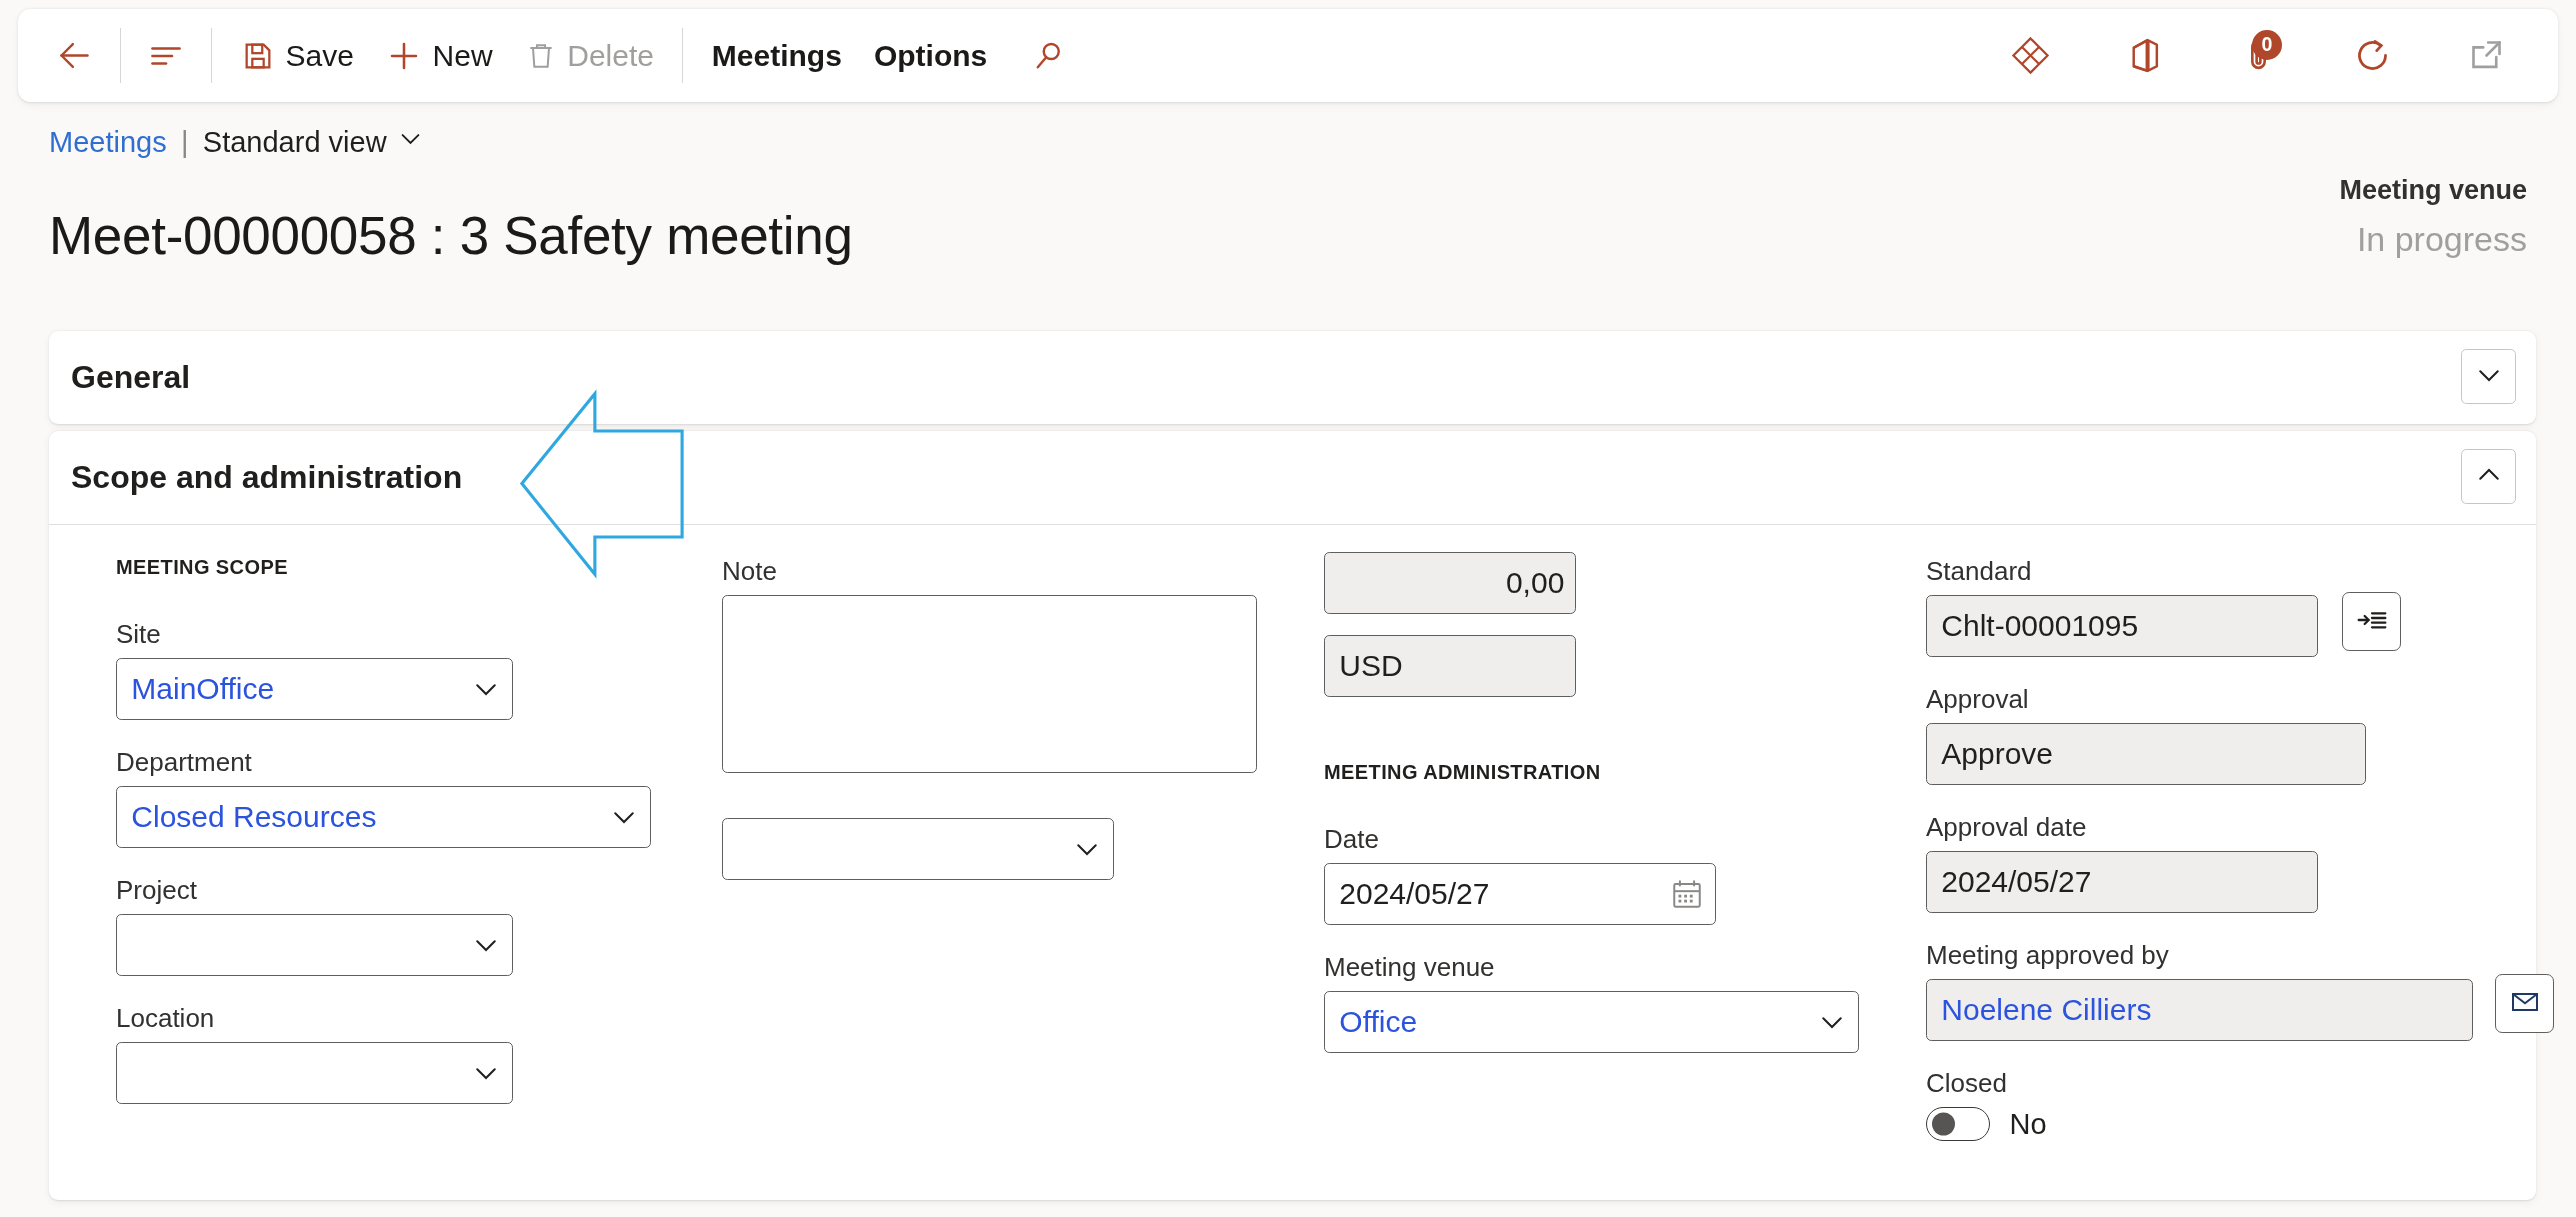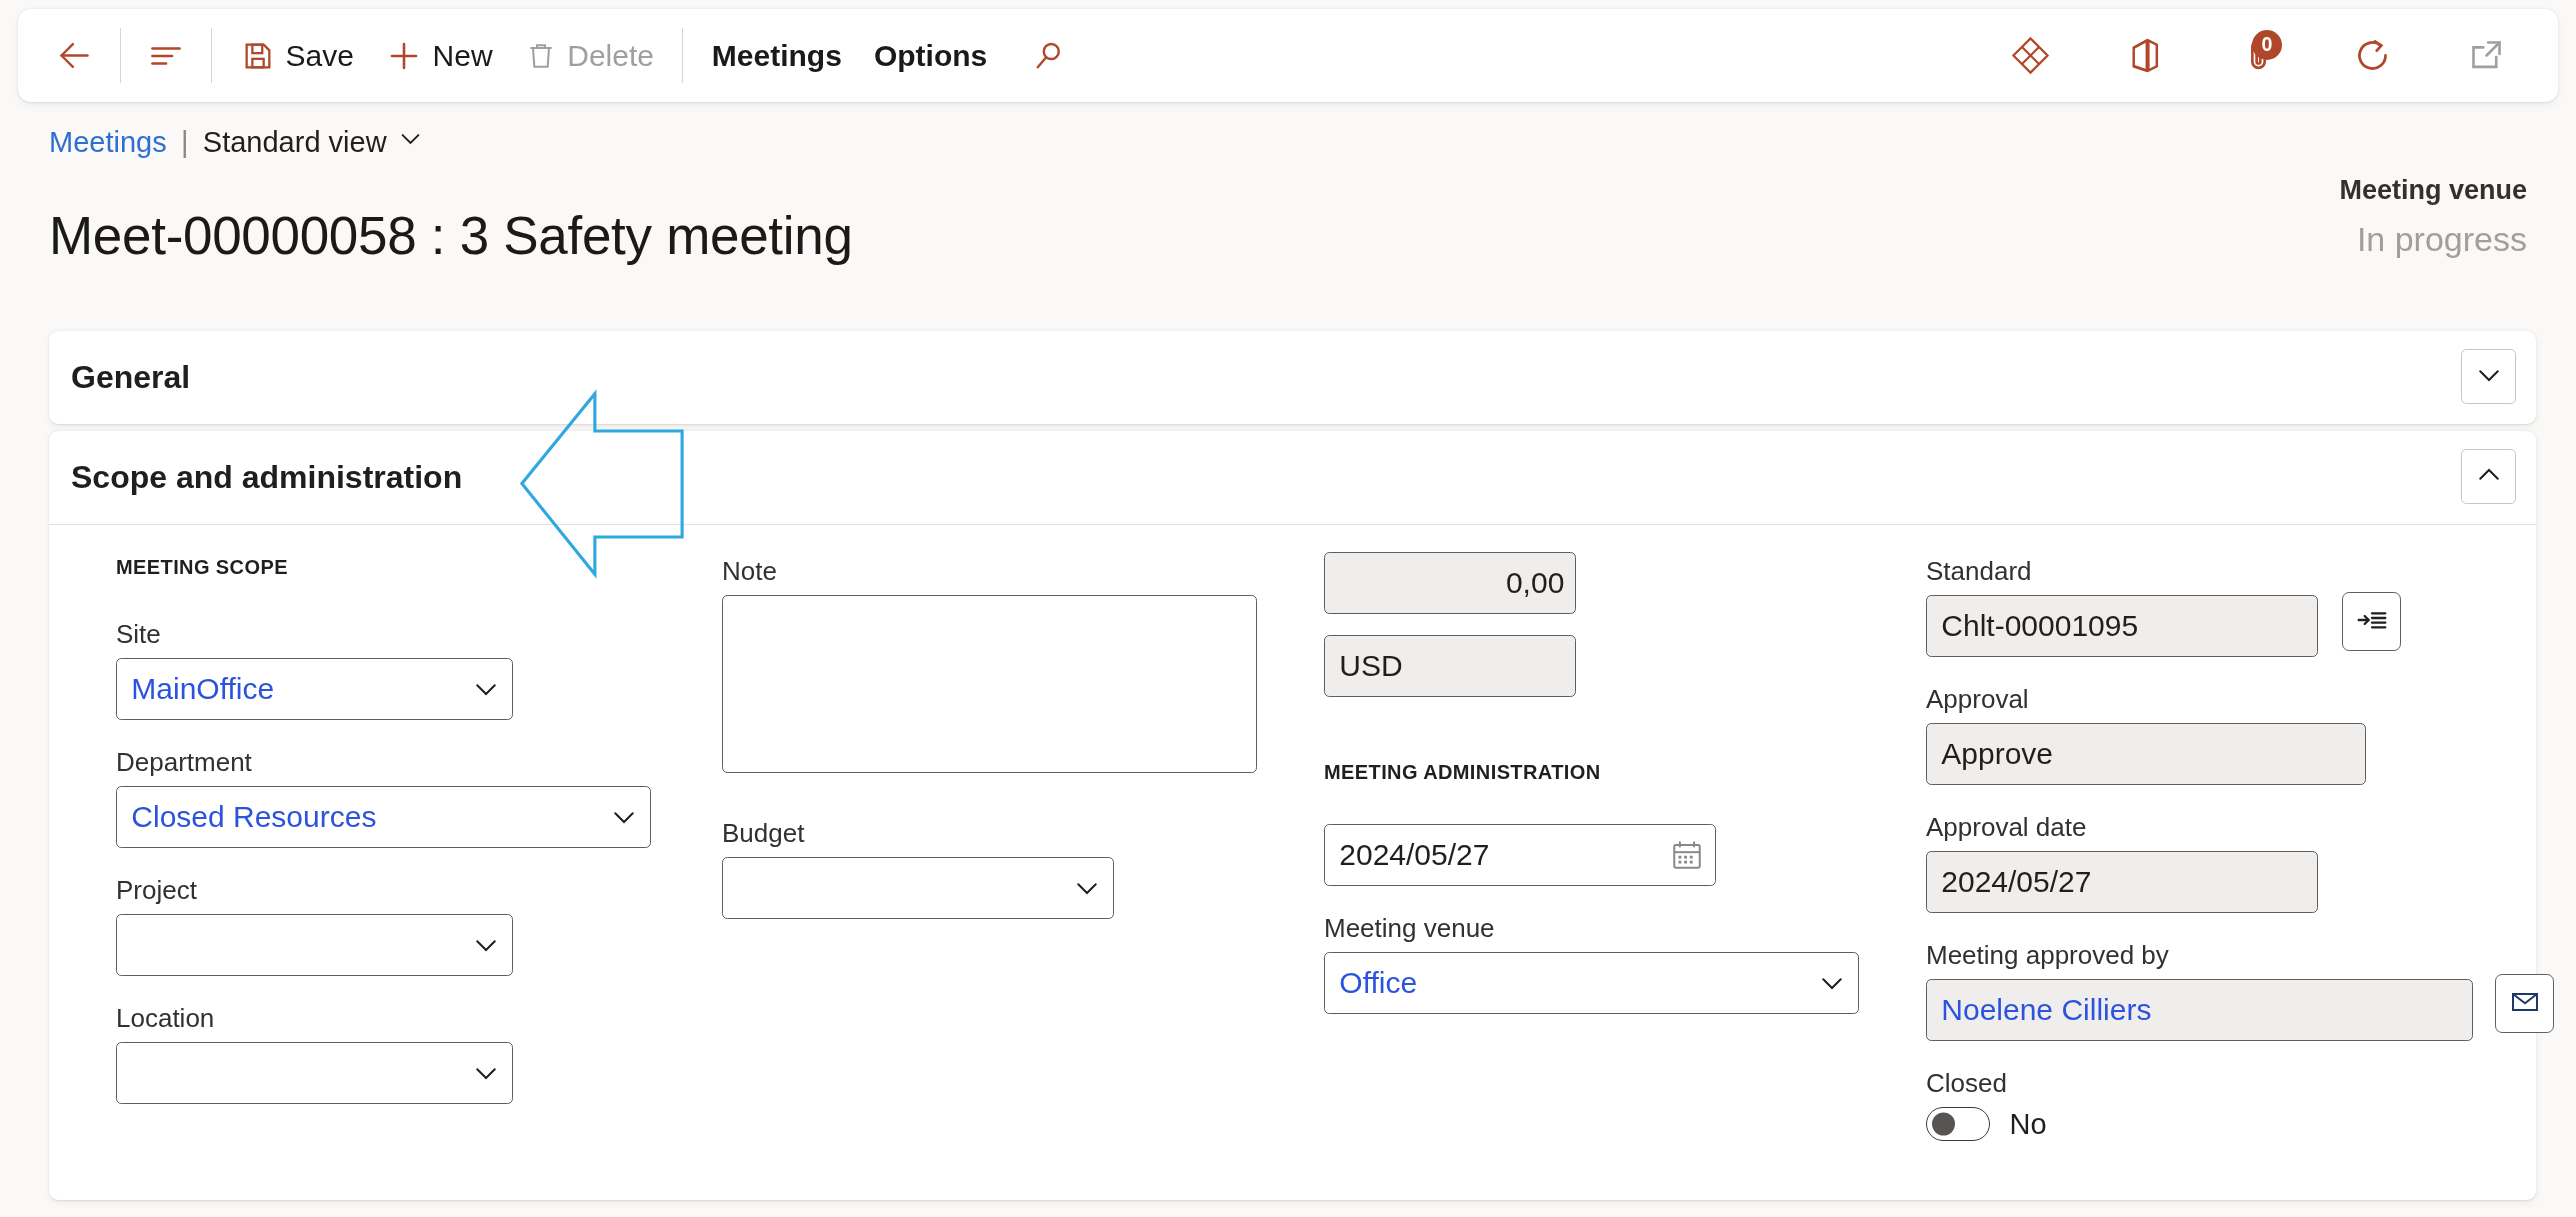--- a/index.html
+++ b/index.html
@@ -383,21 +383,20 @@
 
     <div class="col" id="col2">
       <div class="field" style="margin-top:31px;">
         <span class="flabel">Note</span>
         <div class="textarea" style="width:535px;height:178px;">
           <span style="display:block;padding:10.7px 14.3px;font-size:28.5px;color:#201f1e;"></span>
         </div>
       </div>
 
       <div class="field" style="margin-top:45px;">
-        <span class="flabel">Budget</span>
         <div class="ctl" style="width:392px;">
           <span class="val blue"></span>
           <span class="chev">
             <svg width="30" height="30" viewBox="0 0 24 24" fill="none" stroke="#201f1e" stroke-width="1.6" stroke-linecap="round">
                 <path d="M5 9l7 7 7-7"></path>
               </svg>
           </span>
         </div>
       </div>
     </div>
@@ -411,20 +410,21 @@
 
       <div class="field" style="margin-top:21.4px;">
         <div class="ctl readonly" style="width:252px;">
           <span class="val">USD</span>
         </div>
       </div>
 
       <div class="group-head" style="margin-top:64px;">MEETING ADMINISTRATION</div>
 
       <div class="field" style="margin-top:40px;">
+        <span class="flabel">Date</span>
         <div class="ctl" style="width:392px;">
           <span class="val">2024/05/27</span>
           <span class="cal">
             <svg width="34" height="34" viewBox="0 0 24 24" fill="none" stroke="#8a8886" stroke-width="1.4">
               <rect x="3" y="5" width="18" height="16" rx="1"></rect>
                 <path d="M3 10h18" stroke-width="1.4"></path>
               <path d="M7 3v3M17 3v3" stroke-linecap="round"></path>
               <g fill="#8a8886" stroke="none">
                 <rect x="6" y="12.5" width="2" height="2"></rect>
                   <rect x="10" y="12.5" width="2" height="2"></rect>

